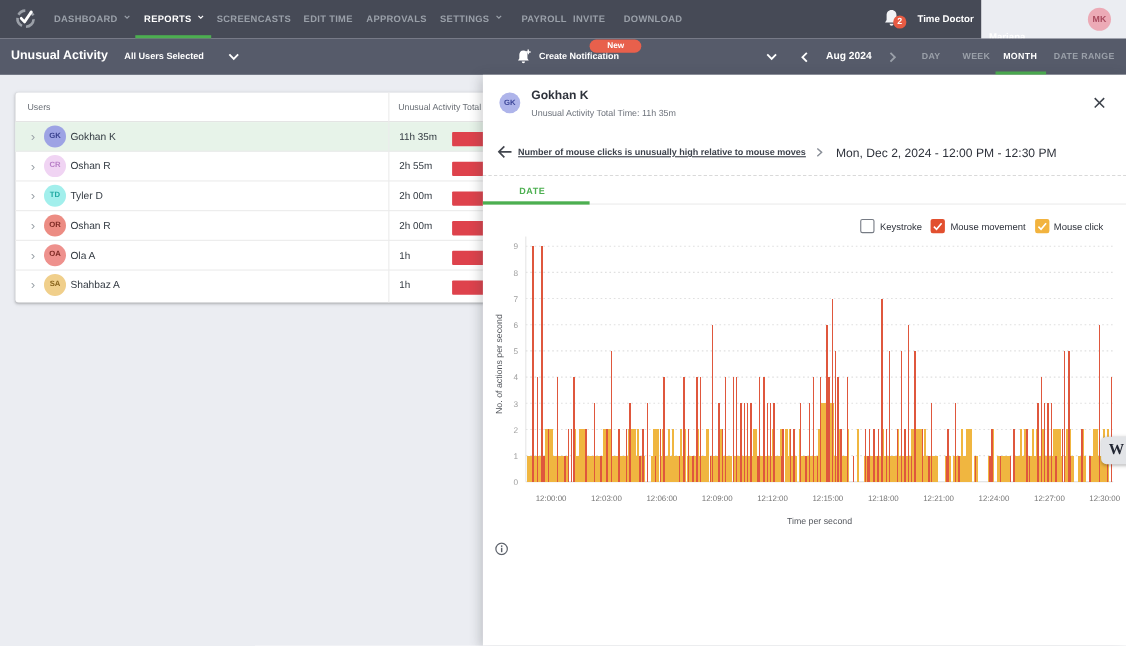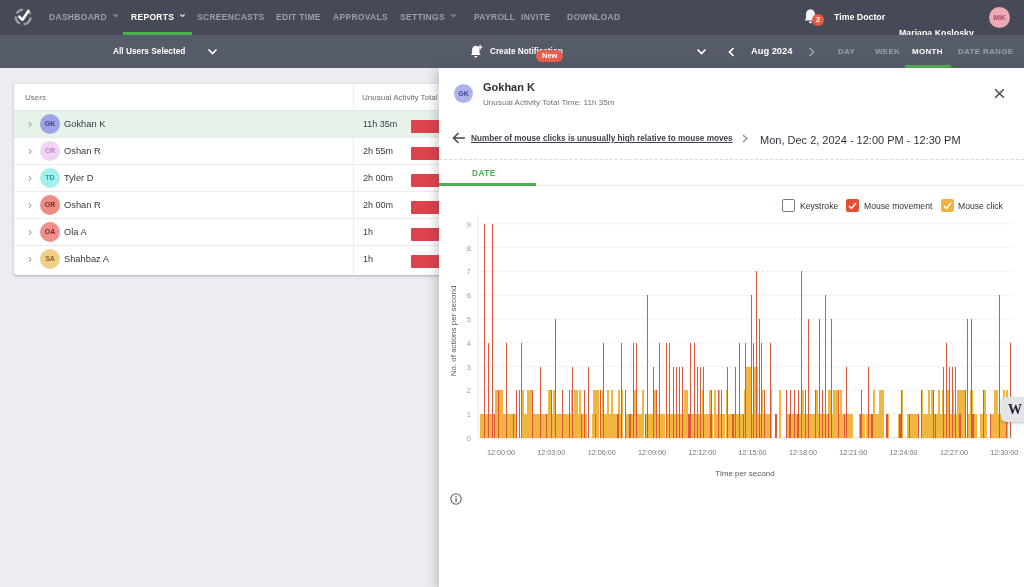--- a/index.html
+++ b/index.html
@@ -1,19 +1,19 @@
 <!DOCTYPE html>
 <html><head><meta charset="utf-8">
 <style>
 *{margin:0;padding:0;box-sizing:border-box}
 html,body{width:1024px;height:587px;overflow:hidden}
 body{font-family:"Liberation Sans",sans-serif;background:#ebedf2;position:relative}
 .abs{position:absolute}
 
-#nav{position:absolute;left:0;top:0;width:1024px;height:35px;background:#464a56}
+#nav{position:absolute;left:0;top:0;width:892px;height:35px;background:#464a56}
 .mitem{position:absolute;top:0;height:35px;line-height:35px;font-size:8.5px;font-weight:bold;letter-spacing:.3px;color:#9aa0a9;white-space:nowrap}
 .mitem.on{color:#fff}
 .chev{display:inline-block;width:7px;height:7px;vertical-align:1px;margin-left:5px}
 
 #bar2{position:absolute;left:0;top:35px;width:1024px;height:33px;background:#565b6a;color:#fff}
 .b2{position:absolute;top:0;height:33px;line-height:33px;white-space:nowrap}
 .seg{font-size:8px;font-weight:bold;letter-spacing:.3px;color:#9aa0a9}
 
 #card{position:absolute;left:14px;top:84px;width:1100px;height:191px;background:#fff;border-radius:3px;box-shadow:0 1px 2px rgba(0,0,0,.18),0 1px 4px rgba(0,0,0,.1)}
 .trow{position:absolute;left:0;width:100%;height:27px;border-bottom:1px solid #ececec}
@@ -58,31 +58,32 @@
     <path d="M7.5 1.2 C4.6 1.2 3 3.4 3 6 L3 10.2 L1.6 12.4 L13.4 12.4 L12 10.2 L12 6 C12 3.4 10.4 1.2 7.5 1.2 Z" fill="#f2f3f5"></path>
     <path d="M5.7 13.6 a1.8 1.8 0 0 0 3.6 0 Z" fill="#f2f3f5"></path>
   </svg>
   <div class="abs" style="left:812px;top:14px;width:12px;height:12px;border-radius:50%;background:#e75b43;color:#fff;font-size:8px;font-weight:bold;text-align:center;line-height:12px">2</div>
   <div class="abs" style="left:834px;top:0;height:35px;line-height:35px;font-size:8.8px;font-weight:bold;color:#fff">Time Doctor</div>
   <div class="abs" style="left:899px;top:16px;height:35px;line-height:35px;font-size:8.8px;font-weight:bold;color:#fff">Mariana Koslosky</div>
   <div class="abs" style="left:989px;top:7px;width:21px;height:21px;border-radius:50%;background:#ecaab6;color:#a94a5e;font-size:8px;font-weight:bold;text-align:center;line-height:21px">MK</div>
 </div>
 
 <div id="bar2">
+  <div class="b2" style="left:10px;font-size:11.3px;font-weight:bold">Unusual Activity</div>
   <div class="b2" style="left:113px;font-size:8.3px;font-weight:bold">All Users Selected</div>
   <svg class="abs" style="left:207px;top:13px" width="11" height="8" viewBox="0 0 11 8">
       <path d="M1.5 1.5 L5.5 5.5 L9.5 1.5" fill="none" stroke="#fff" stroke-width="1.7"></path>
     </svg>
   <svg class="abs" style="left:469px;top:9px" width="15" height="15" viewBox="0 0 15 15">
     <path d="M6.8 1.8 C4.4 1.8 3.1 3.6 3.1 5.8 L3.1 9.2 L1.9 11 L11.7 11 L10.5 9.2 L10.5 5.8 C10.5 3.6 9.2 1.8 6.8 1.8 Z" fill="#fff"></path>
     <path d="M5.3 12 a1.5 1.5 0 0 0 3 0 Z" fill="#fff"></path>
     <path d="M11.2 1 L11.2 5.4 M9 3.2 L13.4 3.2" stroke="#fff" stroke-width="1.3"></path>
   </svg>
   <div class="b2" style="left:490px;font-size:8.2px;font-weight:bold">Create Notification</div>
-  <div class="abs" style="left:536px;top:15px;height:12px;border-radius:6px;background:#e8604c;color:#fff;font-size:7.5px;font-weight:bold;line-height:12px;padding:0 6px">New</div>
+  <div class="abs" style="left:536px;top:1px;height:12px;border-radius:6px;background:#e8604c;color:#fff;font-size:7.5px;font-weight:bold;line-height:12px;padding:0 16px">New</div>
   <svg class="abs" style="left:696px;top:13px" width="11" height="8" viewBox="0 0 11 8">
       <path d="M1.5 1.5 L5.5 5.5 L9.5 1.5" fill="none" stroke="#fff" stroke-width="1.7"></path>
     </svg>
   <svg class="abs" style="left:728px;top:12px" width="7" height="10" viewBox="0 0 7 10">
       <path d="M5.5 1 L1.5 5 L5.5 9" fill="none" stroke="#fff" stroke-width="1.7"></path>
     </svg>
   <div class="b2" style="left:751px;font-size:9.3px;font-weight:bold">Aug 2024</div>
   <svg class="abs" style="left:808px;top:12px" width="7" height="10" viewBox="0 0 7 10">
       <path d="M1.5 1 L5.5 5 L1.5 9" fill="none" stroke="#9aa0a9" stroke-width="1.7"></path>
     </svg>

